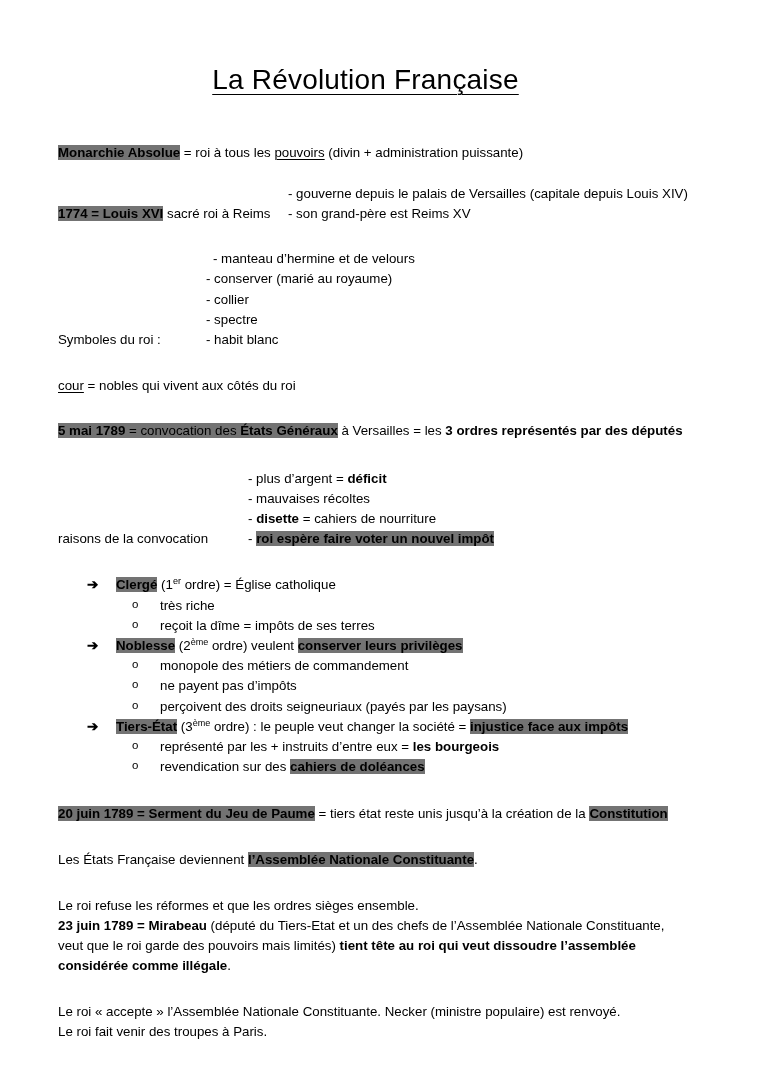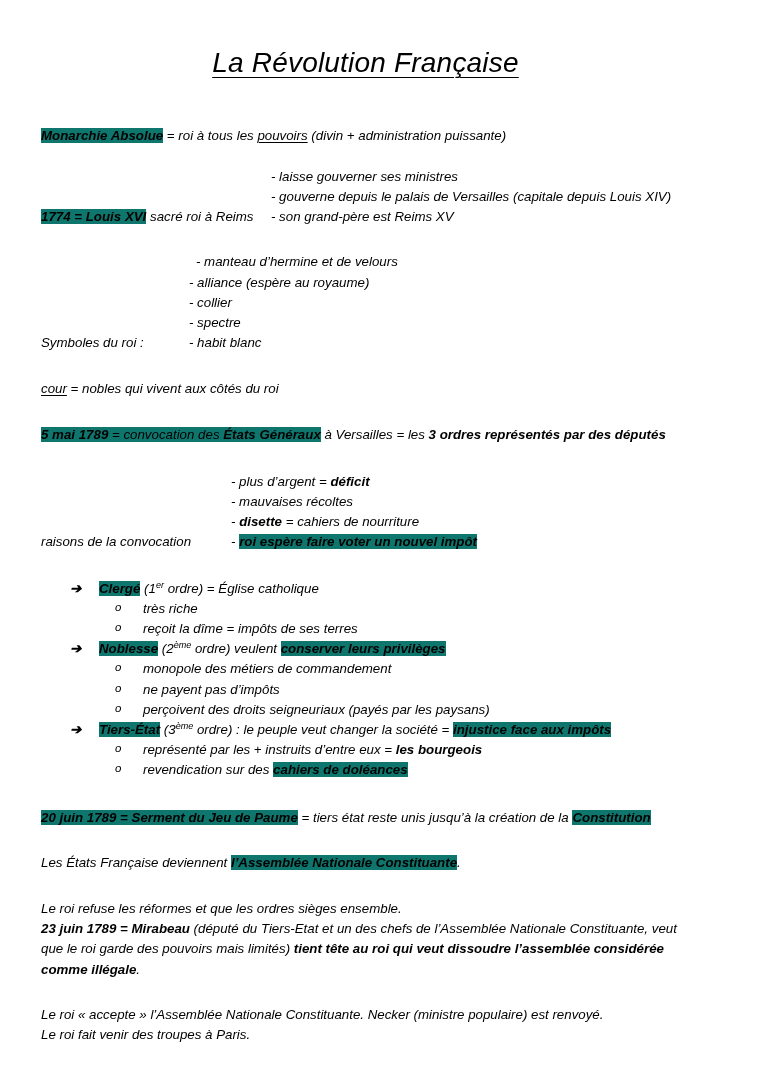--- a/index.html
+++ b/index.html
@@ -14,23 +14,22 @@
     font-family: "Liberation Sans", sans-serif;
     color: #000000;
     font-size: 13.3px;
     line-height: 1.52;
     overflow: hidden;
   }
   .page {
     position: relative;
     width: 731px;
     height: 1084px;
-    padding: 0;
+    padding: 17px;
     box-sizing: border-box;
-    font-style: italic;
   }
 
   
   .title {
     text-align: center;
     font-size: 28px;
     font-weight: 400;
     letter-spacing: 0.2px;
     margin: 0;
     padding-top: 42px;
@@ -43,21 +42,21 @@
   }
 
   
   .body {
     padding-left: 41px;
     padding-right: 36px;
   }
   .line { white-space: nowrap; }
   .wrapline { white-space: normal; }
 
-  .hl { background: #0f766e; }
+  .hl { background: #737373; }
   .b  { font-weight: bold; }
   .u  { text-decoration: underline; text-underline-offset: 2px; text-decoration-thickness: 1px; }
   sup { font-size: 0.68em; vertical-align: super; line-height: 0; }
   .gap-m  { height: 21px; }
   .gap-l  { height: 28px; }
 
   
   .pair { display: flex; align-items: flex-end; }
   .pair .lab { flex: 0 0 auto; }
   .pair .items { flex: 1 1 auto; }
@@ -104,34 +103,33 @@
       <span class="hl b">Monarchie Absolue</span><span> = roi à tous les </span><span class="u">pouvoirs</span><span> (divin + administration puissante)</span>
     </div>
 
     <div class="gap-m"></div>
 
     <div class="pair">
       <div class="lab" style="width:230px">
         <span class="hl b">1774 = Louis XVI</span><span> sacré roi à Reims</span>
       </div>
       <div class="items">
-        <div>- laisse gouverner ses ministres</div>
         <div>- gouverne depuis le palais de Versailles (capitale depuis Louis XIV)</div>
         <div>- son grand-père est Reims XV</div>
       </div>
     </div>
 
     <div class="gap-m"></div>
     <div style="height:4px"></div>
 
     <div class="pair">
       <div class="lab" style="width:148px">Symboles du roi :</div>
       <div class="items">
         <div style="padding-left:7px">- manteau d’hermine et de velours</div>
-        <div>- alliance (espère au royaume)</div>
+        <div>- conserver (marié au royaume)</div>
         <div>- collier</div>
         <div>- spectre</div>
         <div>- habit blanc</div>
       </div>
     </div>
 
     <div class="gap-m"></div>
     <div style="height:5px"></div>
 
     <div class="line">

